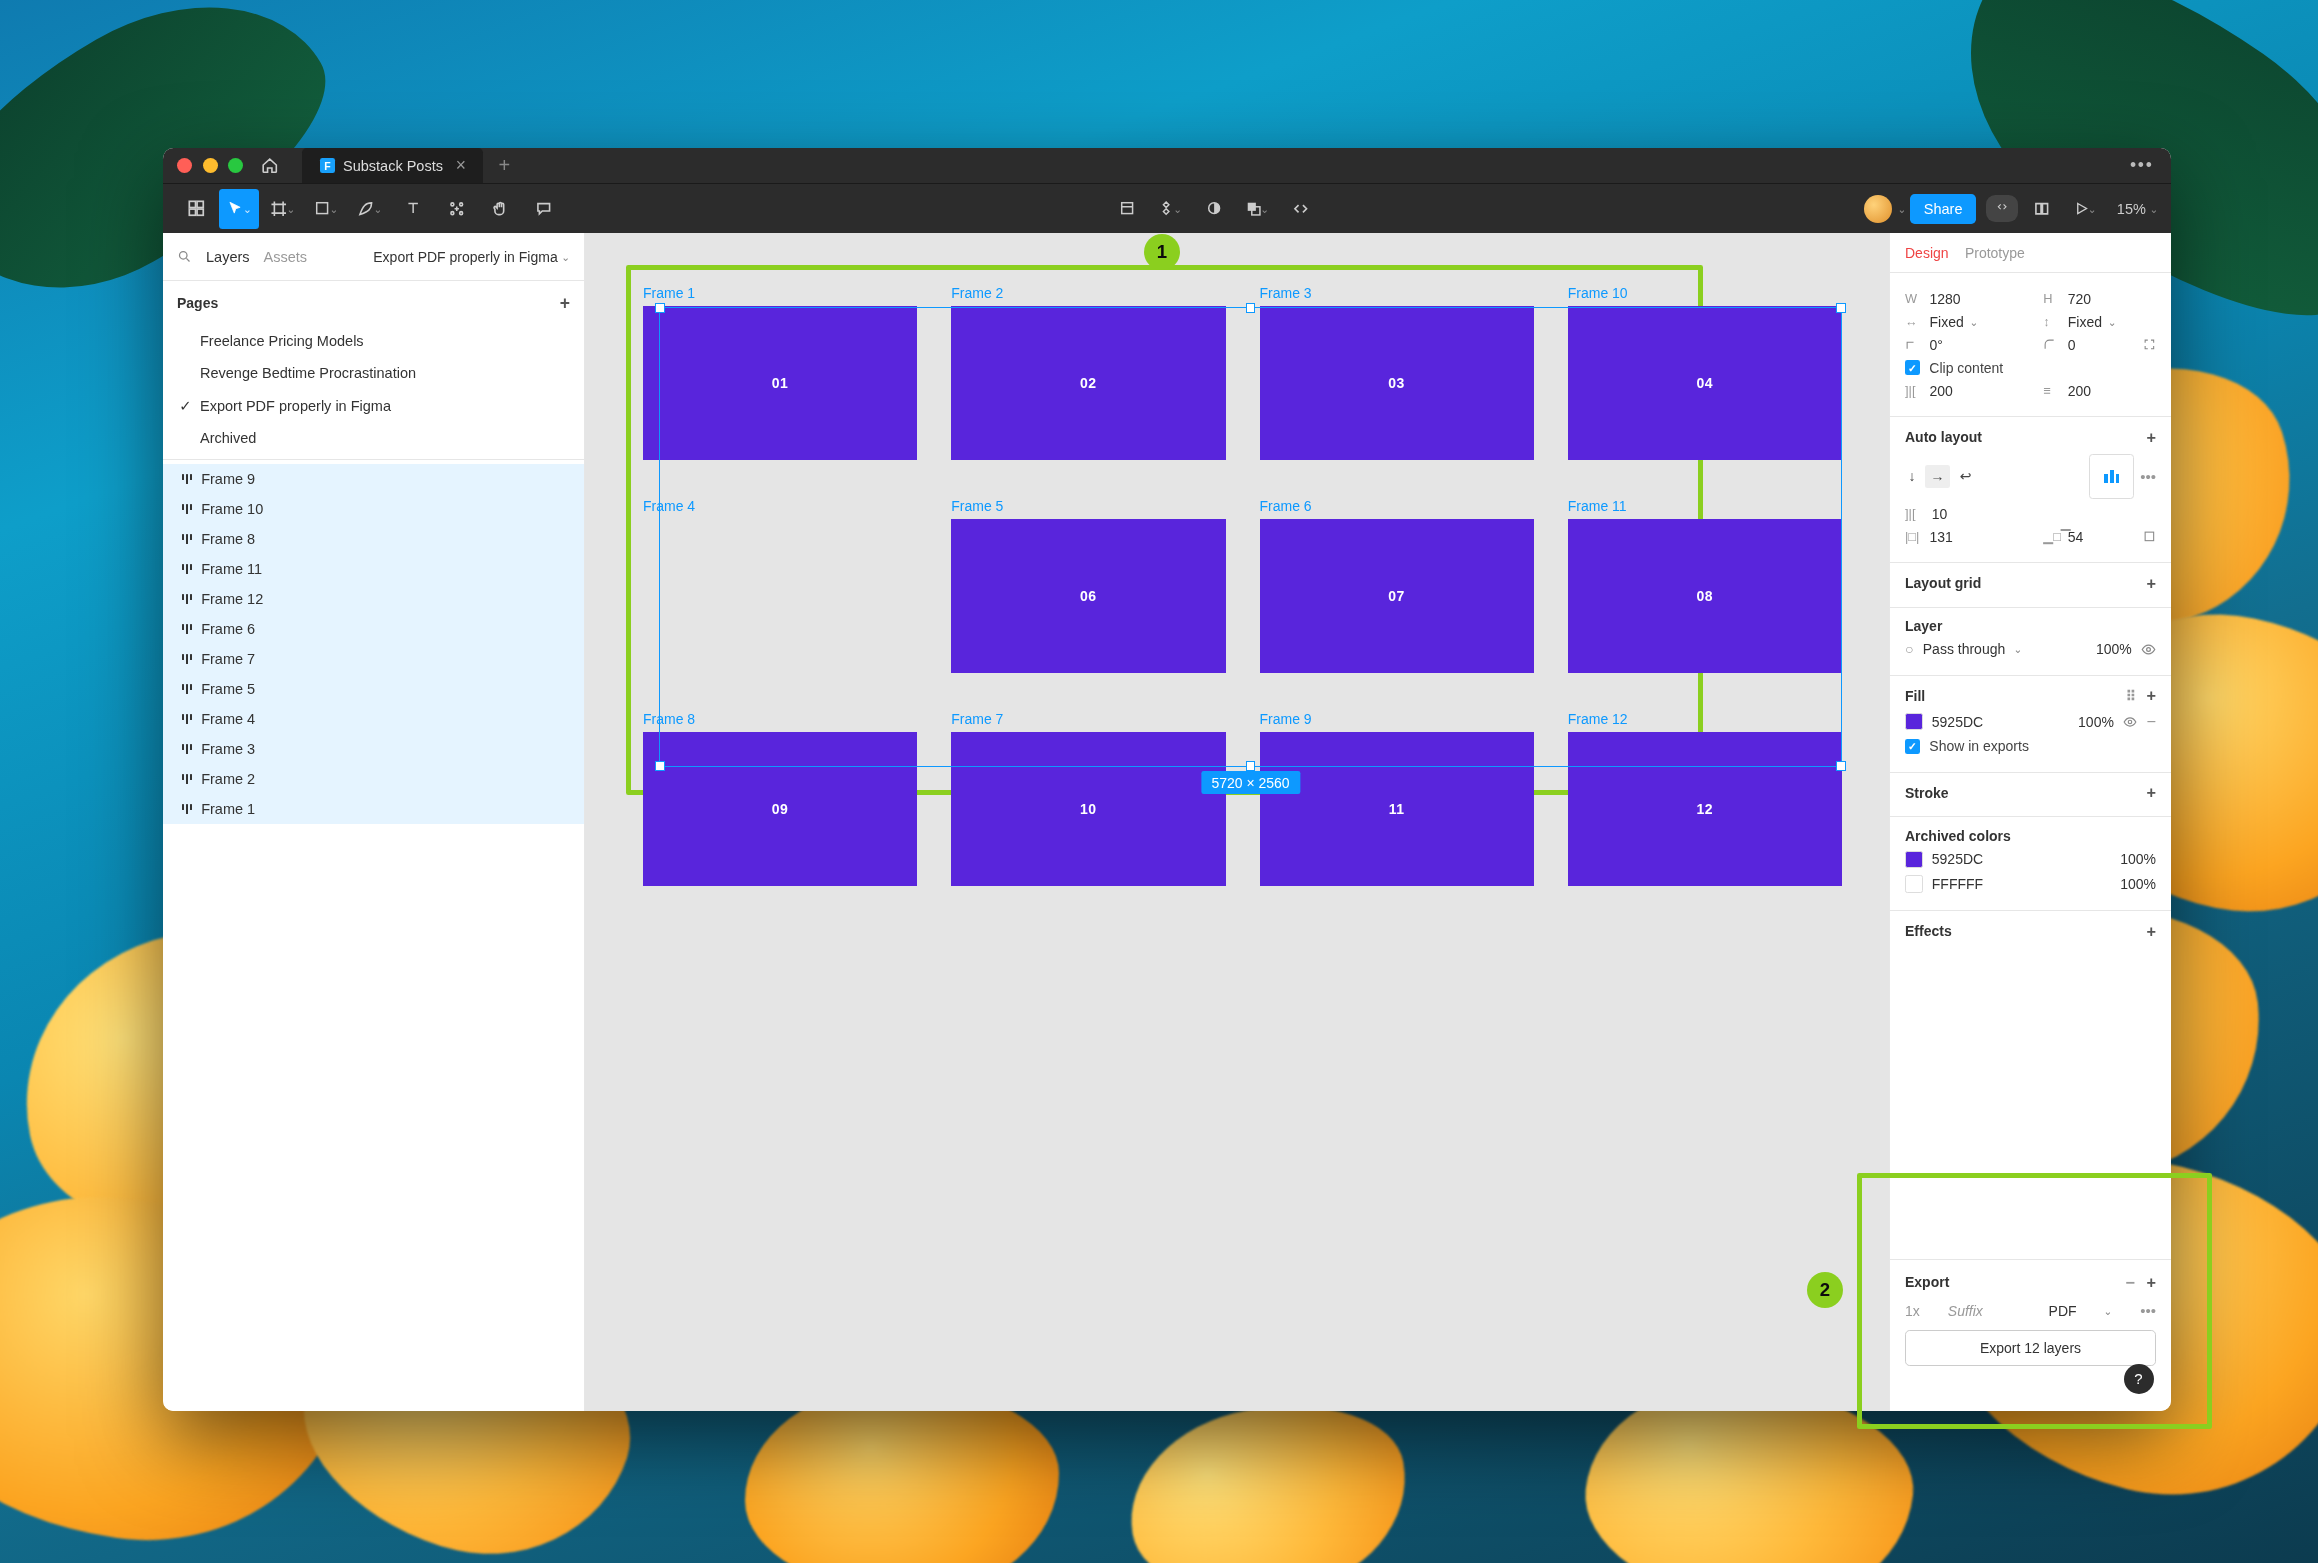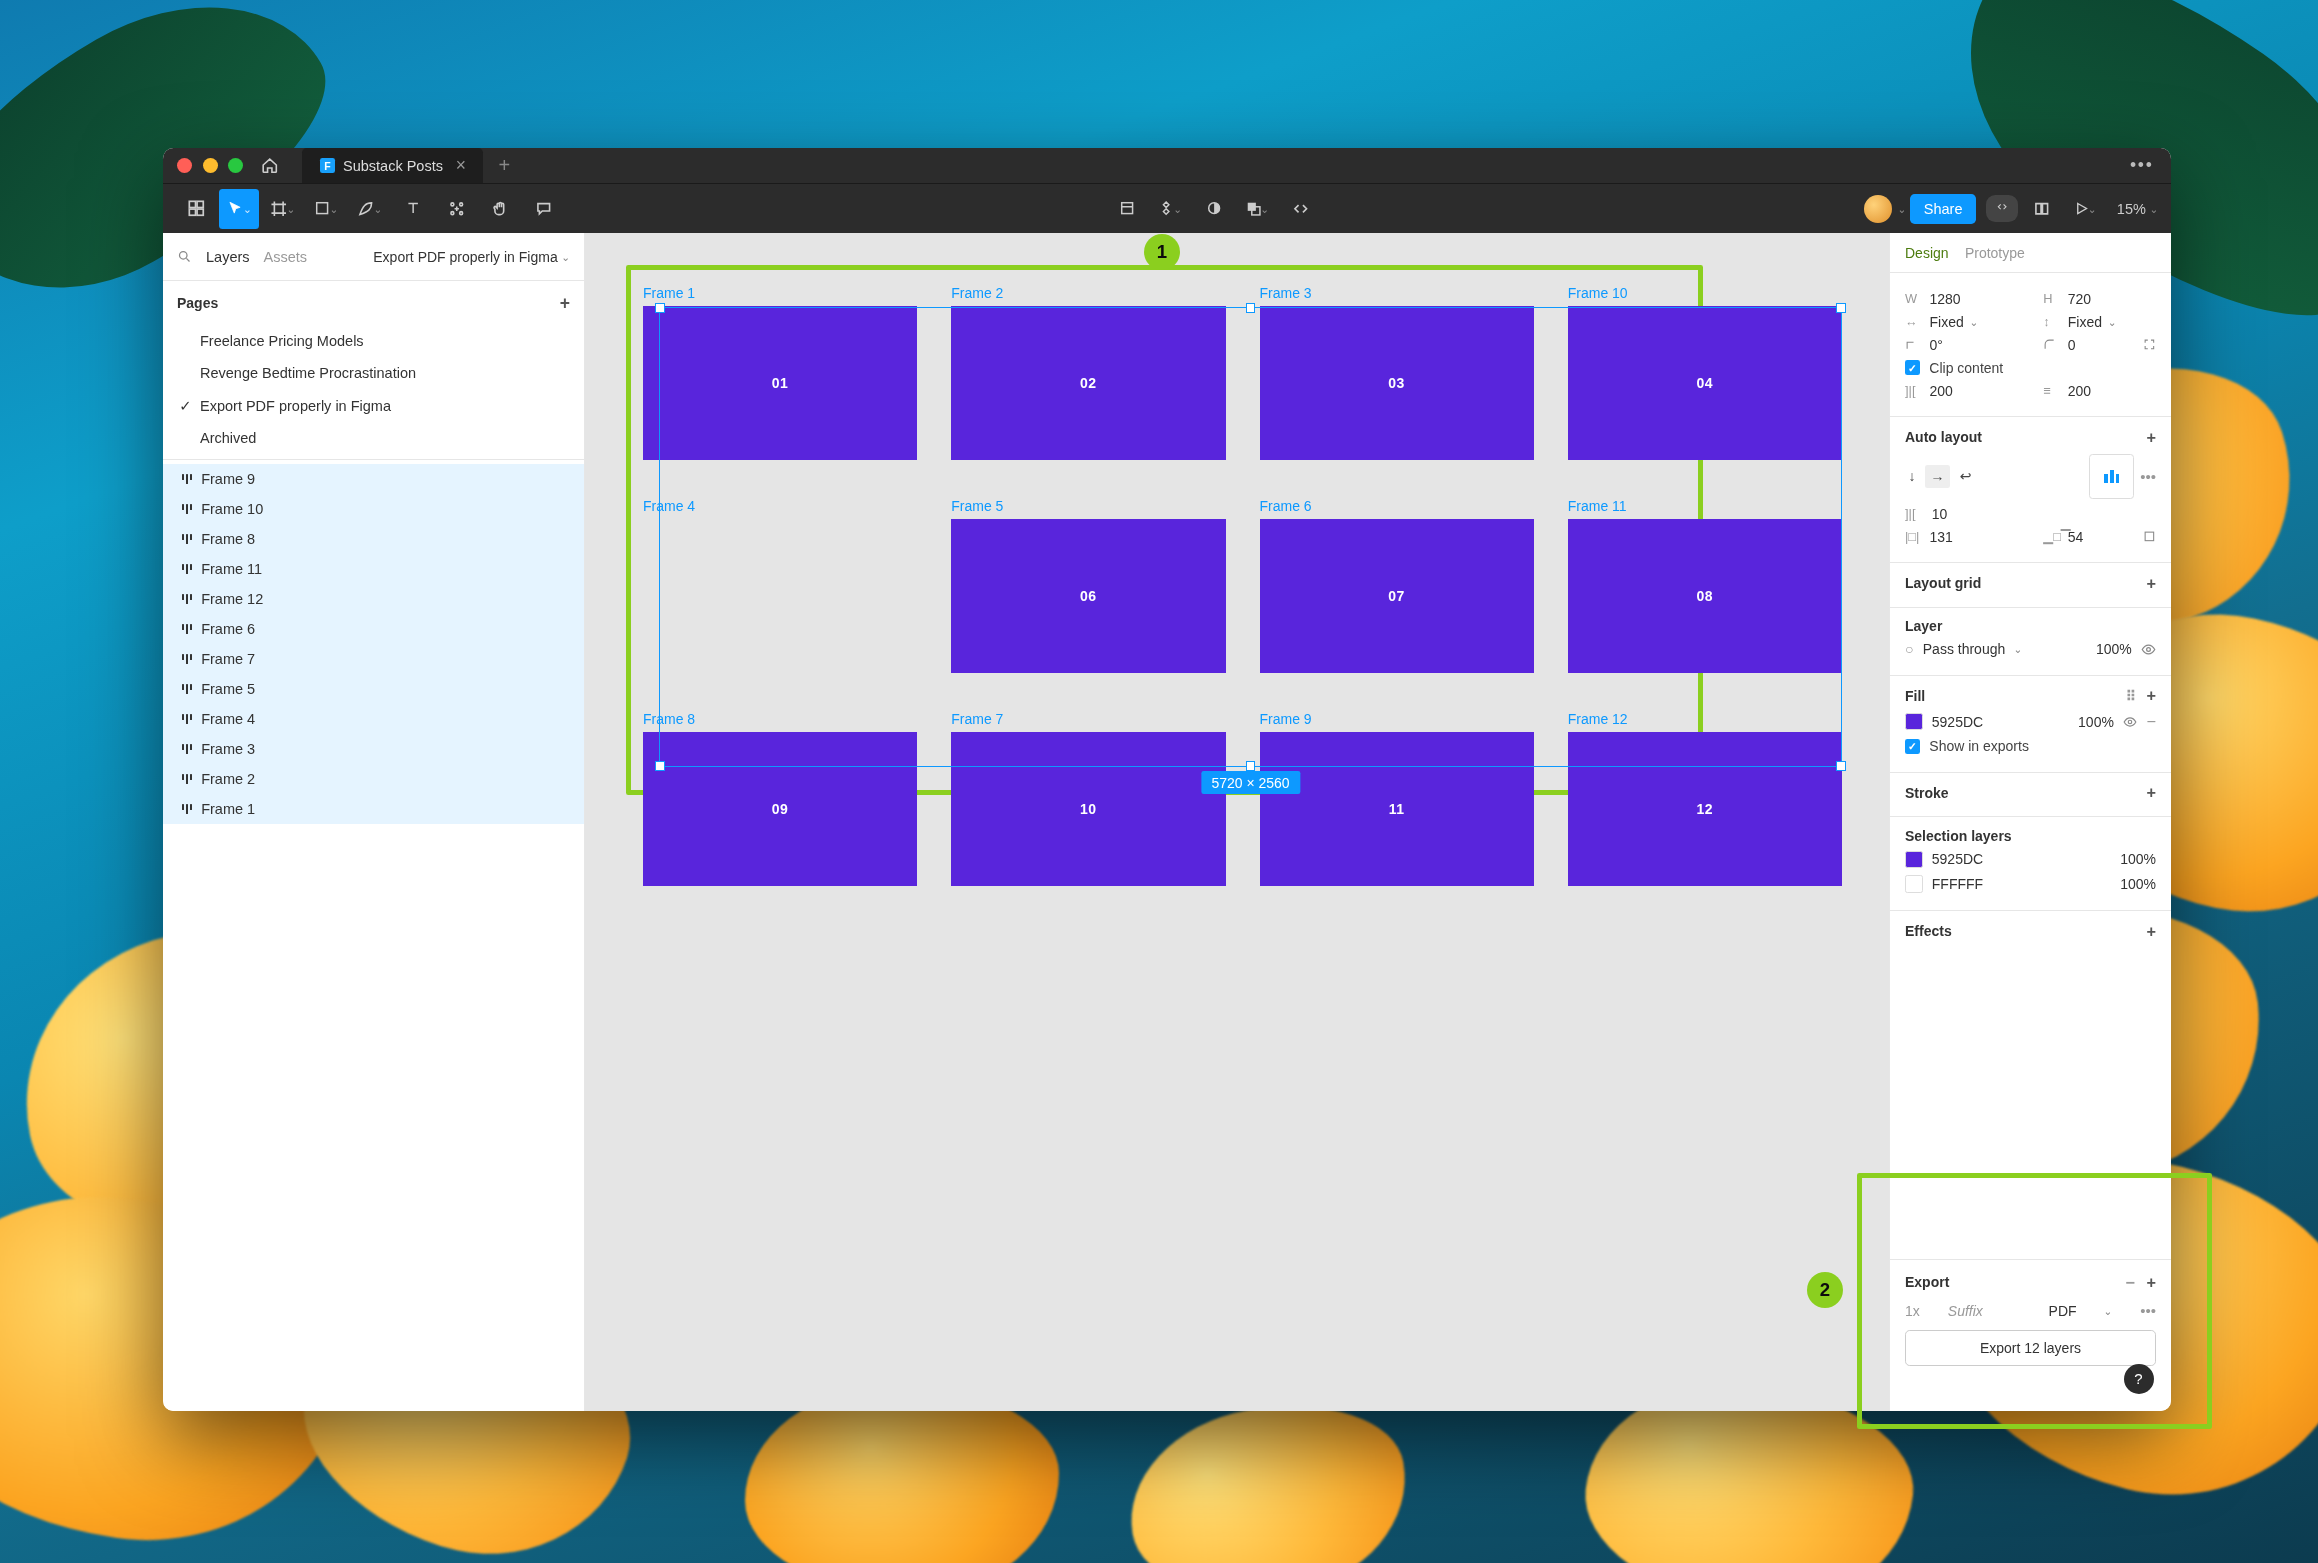--- a/index.html
+++ b/index.html
@@ -59,21 +59,21 @@
   .sel-outline{position:absolute;border:1.2px solid #0d99ff}
   .sel-handle{position:absolute;width:9.3px;height:9.3px;background:#fff;border:1.2px solid #0d99ff}
   .frame-grid{display:grid;grid-template-columns:repeat(4,1fr);gap:38px 34px}
   .frame-cell{}
   .frame-label{color:#0d99ff;font-size:14px;margin-bottom:4.7px}
   .frame-body{background:#5925DC;aspect-ratio:16/9;display:flex;align-items:center;justify-content:center;color:#fff;font-weight:600;font-size:14px;letter-spacing:0.6px}
   .dim-pill{position:absolute;bottom:-28px;left:50%;transform:translateX(-50%);background:#0d99ff;color:#fff;font-size:14px;padding:3.5px 10.5px;border-radius:2.3px}
 
   .right-panel{width:282px;background:#fff;border-left:0.6px solid #e6e6e6;font-size:14px;color:#333;overflow:hidden;position:relative}
   .rp-tabs{display:flex;gap:16.3px;padding:11.6px 15px;border-bottom:0.6px solid #e6e6e6}
-  .rp-tabs .t{color:#4d7c0f;font-weight:500}
+  .rp-tabs .t{color:#ef4444;font-weight:500}
   .rp-tabs .t.muted{color:#999;font-weight:400}
   .rp-section{padding:10.5px 15px;border-bottom:0.6px solid #e6e6e6}
   .rp-row{display:flex;align-items:center;gap:9.3px;margin:7px 0;color:#444}
   .rp-row .lab{color:#999;width:17.5px;font-size:12.8px}
   .rp-row .val{font-size:14px;color:#333}
   .rp-row.half{display:flex;gap:25.6px}
   .half-col{display:flex;align-items:center;gap:7px;flex:1}
   .rp-title{font-weight:600;font-size:14px;margin-bottom:3.5px;display:flex;align-items:center;justify-content:space-between}
   .rp-title .plus{color:#555;font-size:16.3px}
   .chk{width:15px;height:15px;background:#0d99ff;border-radius:2.3px;display:inline-flex;align-items:center;justify-content:center;color:#fff;font-size:10.5px;font-weight:700}
@@ -604,21 +604,21 @@
 
       <div class="rp-section">
         <div class="rp-title">
             <span>Stroke</span>
             <span class="plus">+</span>
           </div>
       </div>
 
       <div class="rp-section">
         <div class="rp-title">
-            <span>Selection layers</span>
+            <span>Archived colors</span>
           </div>
         <div class="rp-row">
           <span class="swatch" style="background:#5925DC"></span>
           <span class="val">5925DC</span>
           <span class="val" style="margin-left:auto">100%</span>
         </div>
         <div class="rp-row">
           <span class="swatch" style="background:#FFFFFF"></span>
           <span class="val">FFFFFF</span>
           <span class="val" style="margin-left:auto">100%</span>

